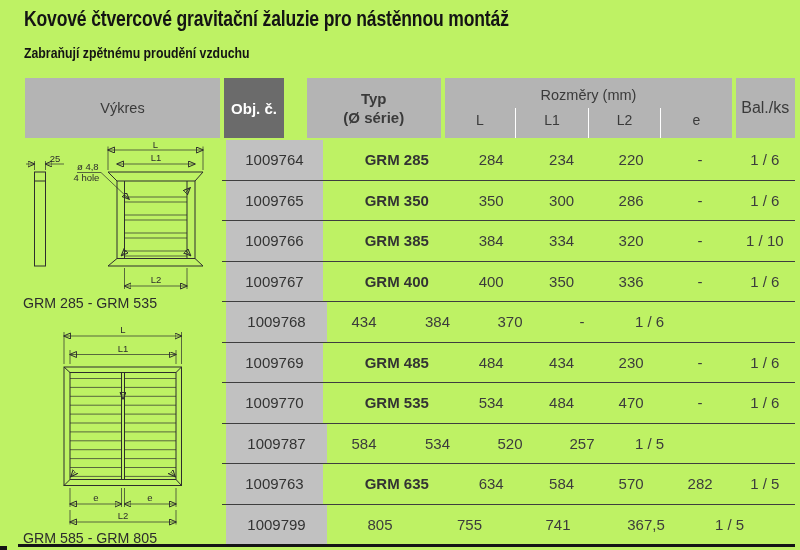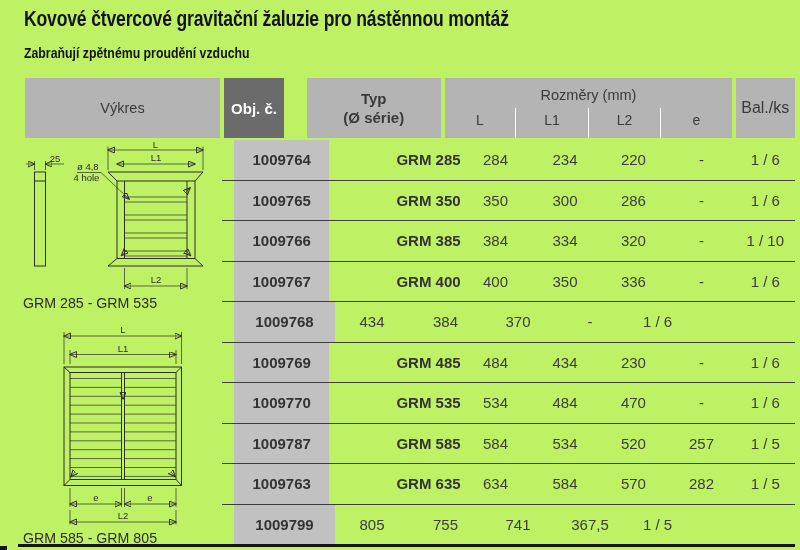--- a/index.html
+++ b/index.html
@@ -25,25 +25,25 @@
   .dims-sub span.c0{width:70px;}
   .dims-sub span.c1{width:73px;border-left:1.6px solid #fff;}
   .dims-sub span.c2{width:72px;border-left:1.6px solid #fff;}
   .dims-sub span.c3{width:72px;border-left:1.6px solid #fff;}
   .h-bal{left:735.5px;width:59.5px;font-size:16px;}
 
   
   .rows{position:absolute;left:222px;top:140px;width:573px;}
   .tr{display:flex;height:40.5px;border-bottom:1.6px solid #3e3e3e;box-sizing:border-box;
       align-items:center;font-size:15px;color:#3c3c3c;}
-  .tr:last-child{border-bottom:none;}
+  .tr:last-child{border-bottom:none;gap:16px;}
   .td{text-align:center;}
-  .td.obj{width:101px;margin-left:12px;align-self:stretch;background:#c1c1c1;font-weight:700;color:#333;
+  .td.obj{width:101px;margin-left:4px;align-self:stretch;background:#c1c1c1;font-weight:400;color:#333;
           display:flex;align-items:center;justify-content:center;}
-  .td.typ{width:134.5px;margin-left:3.5px;text-align:right;padding-left:11.5px;font-weight:700;color:#333;box-sizing:border-box;}
+  .td.typ{width:134.5px;margin-left:3.5px;text-align:center;padding-left:11.5px;font-weight:700;color:#333;box-sizing:border-box;}
   .td.l{width:74px;} .td.l1{width:73px;} .td.l2{width:72px;} .td.e{width:72px;} .td.bal{width:63px;}
 
   
   .bottom-rule{position:absolute;left:18px;top:544px;width:777px;height:2.6px;background:#151515;}
   .corner-mark{position:absolute;left:0;top:546px;width:7px;height:4px;background:#151515;}
 
   
   .drawings{position:absolute;left:0;top:140px;width:222px;height:405px;}
   .drawings line,.drawings path,.drawings rect{stroke:#2d2d2d;fill:none;stroke-width:1;}
   .drawings .thin{stroke-width:.7;}
@@ -133,21 +133,20 @@
       <span class="td obj">1009770</span>
       <span class="td typ">GRM 535</span>
       <span class="td l">534</span>
       <span class="td l1">484</span>
       <span class="td l2">470</span>
       <span class="td e">-</span>
       <span class="td bal">1 / 6</span>
     </div>
     <div class="tr">
       <span class="td obj">1009787</span>
-      <span class="td typ">GRM 585</span>
       <span class="td l">584</span>
       <span class="td l1">534</span>
       <span class="td l2">520</span>
       <span class="td e">257</span>
       <span class="td bal">1 / 5</span>
     </div>
     <div class="tr">
       <span class="td obj">1009763</span>
       <span class="td typ">GRM 635</span>
       <span class="td l">634</span>

